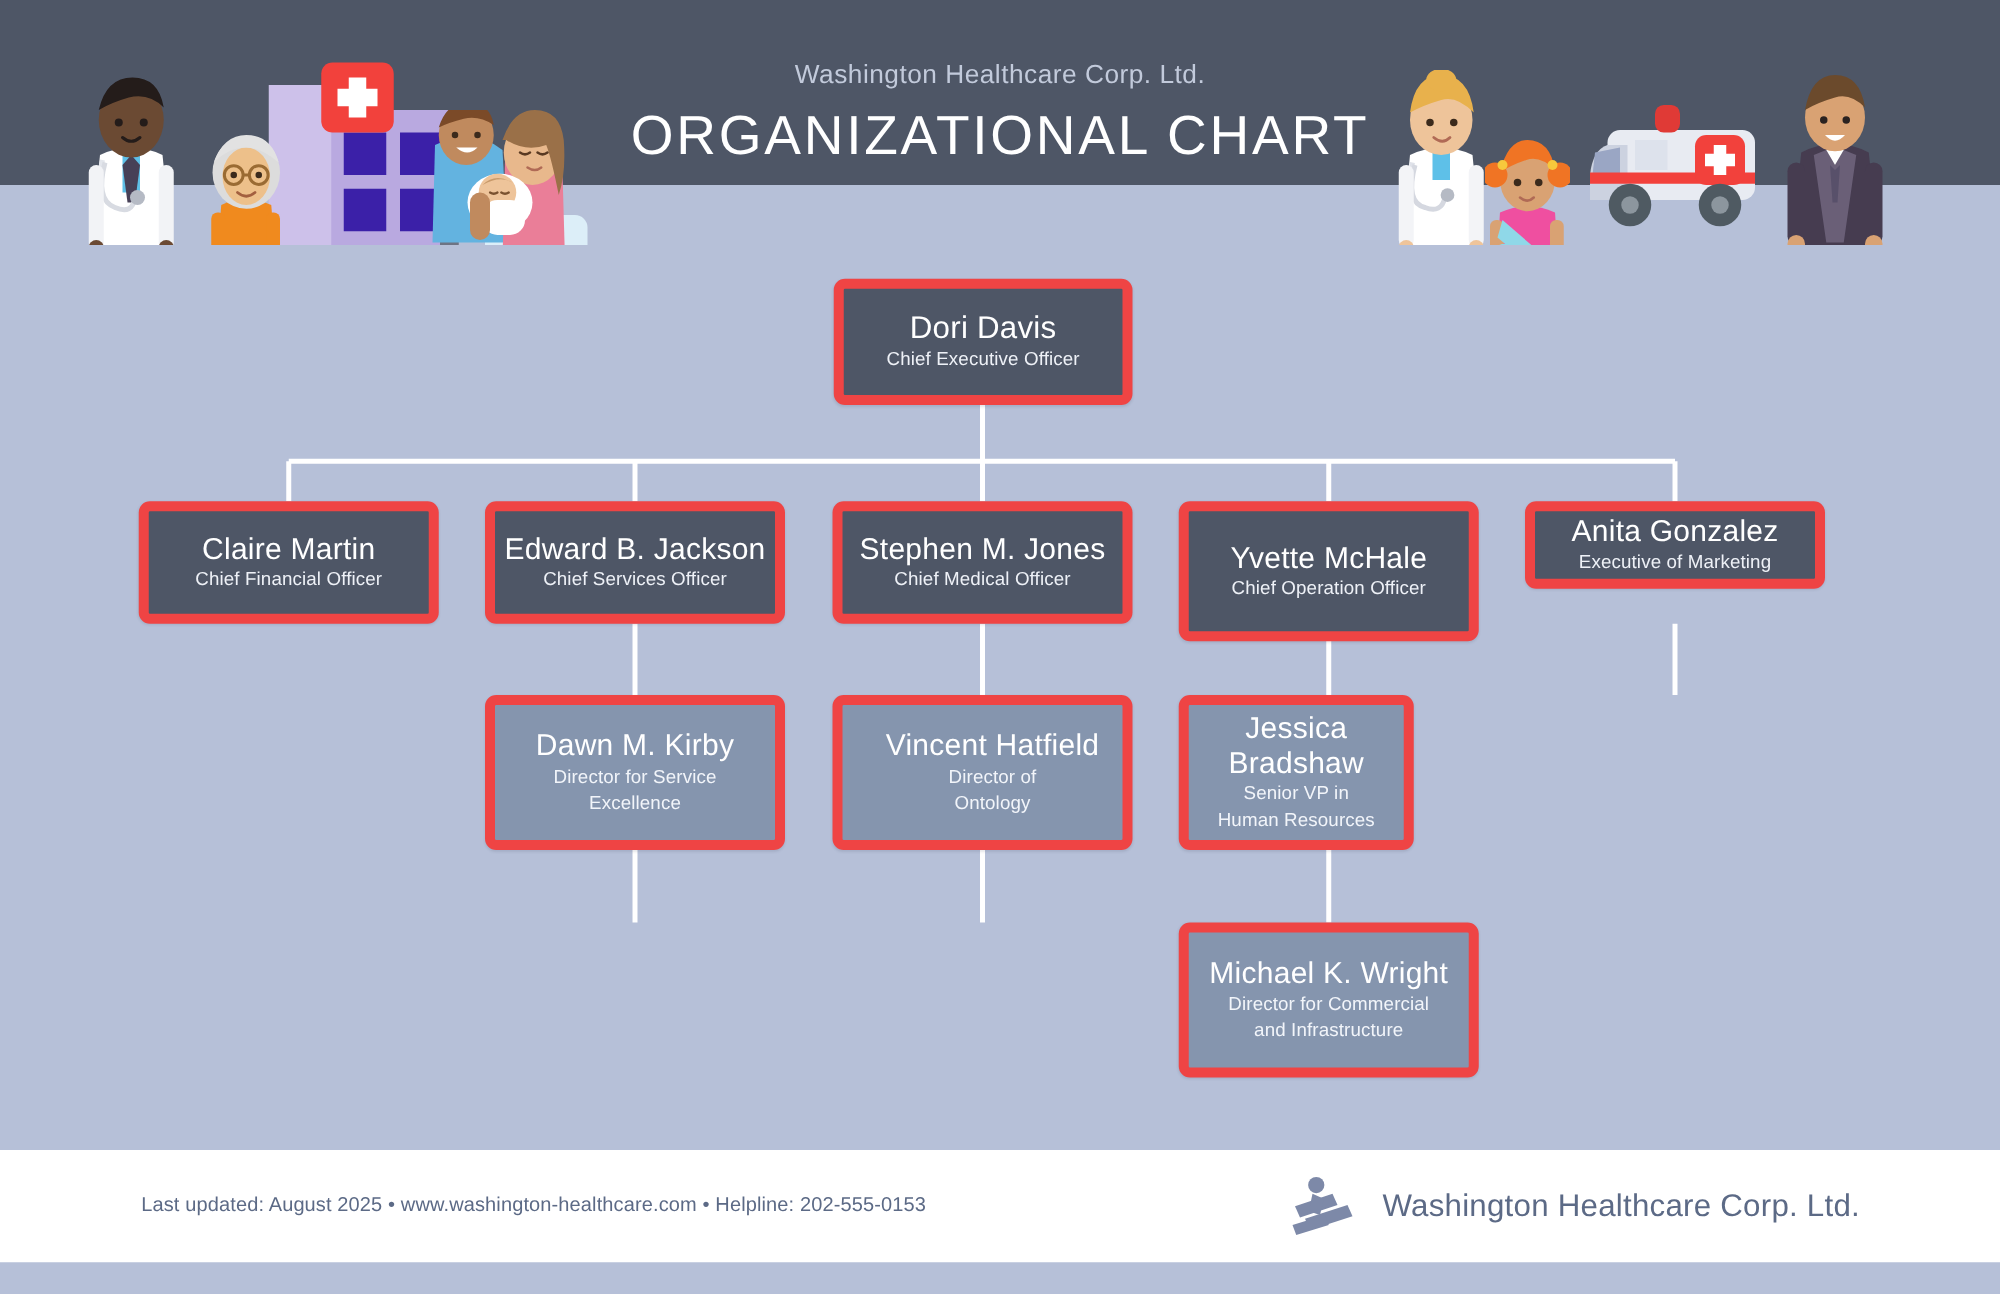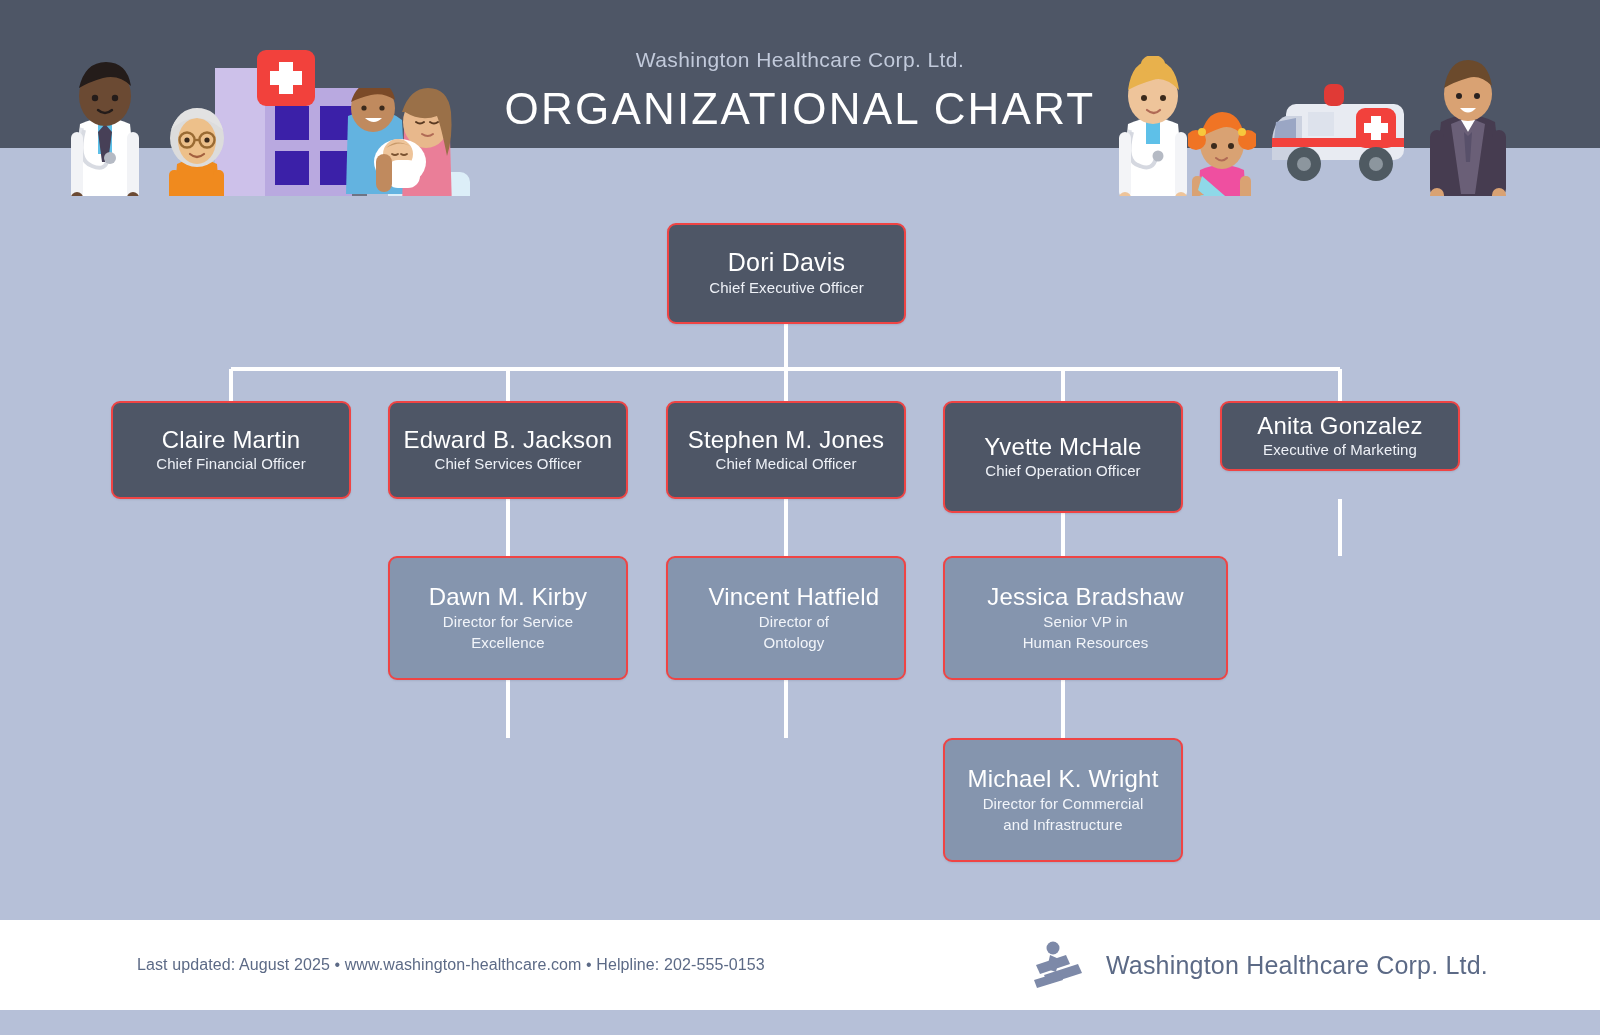--- a/index.html
+++ b/index.html
@@ -51,21 +51,21 @@
 
   
   .illu { position: absolute; z-index: 20; }
 
   
   #chart { position: absolute; left: 0; top: 0; width: 1600px; height: 920px; z-index: 10; }
   #lines { position: absolute; left: 0; top: 0; width: 1600px; height: 920px; z-index: 11; }
 
   .node {
     position: absolute;
-    border: 2px solid #ef4444;
+    border: 8px solid #ef4444;
     border-radius: 9px;
     display: flex;
     flex-direction: column;
     align-items: center;
     justify-content: center;
     text-align: center;
     z-index: 12;
     box-shadow: 0 1px 2px rgba(40,50,70,.12);
   }
   .node.dark  { background: #4e5666; }
@@ -94,21 +94,20 @@
     position: absolute; left: 0; top: 920px;
     width: 1600px; height: 90px;
     background: #ffffff;
     display: flex; align-items: center;
   }
   #footer-note {
     position: absolute; left: 113px;
     color: #5c6a86;
     font-size: 16px;
     letter-spacing: .1px;
-    margin-left: 24px;
   }
   #footer-brand {
     position: absolute; right: 112px;
     display: flex; align-items: center; gap: 18px;
   }
   #brand-name {
     color: #5c6a86;
     font-size: 25px;
     letter-spacing: .2px;
   }
@@ -356,21 +355,21 @@
     <div class="node light" style="left:388px; top:556px; width:240px; height:124px;">
       <div class="nm">Dawn M. Kirby</div>
       <div class="ti">Director for Service
 Excellence</div>
     </div>
     <div class="node light" style="left:666px; top:556px; width:240px; height:124px;padding-left:16px;">
       <div class="nm">Vincent Hatfield</div>
       <div class="ti">Director of
 Ontology</div>
     </div>
-    <div class="node light" style="left:943px; top:556px; width:285px; height:124px;">
+    <div class="node light" style="left:943px; top:556px; width:188px; height:124px;">
       <div class="nm">Jessica Bradshaw</div>
       <div class="ti">Senior VP in
 Human Resources</div>
     </div>
 
     <div class="node light" style="left:943px; top:738px; width:240px; height:124px;">
       <div class="nm">Michael K. Wright</div>
       <div class="ti">Director for Commercial
 and Infrastructure</div>
     </div>

